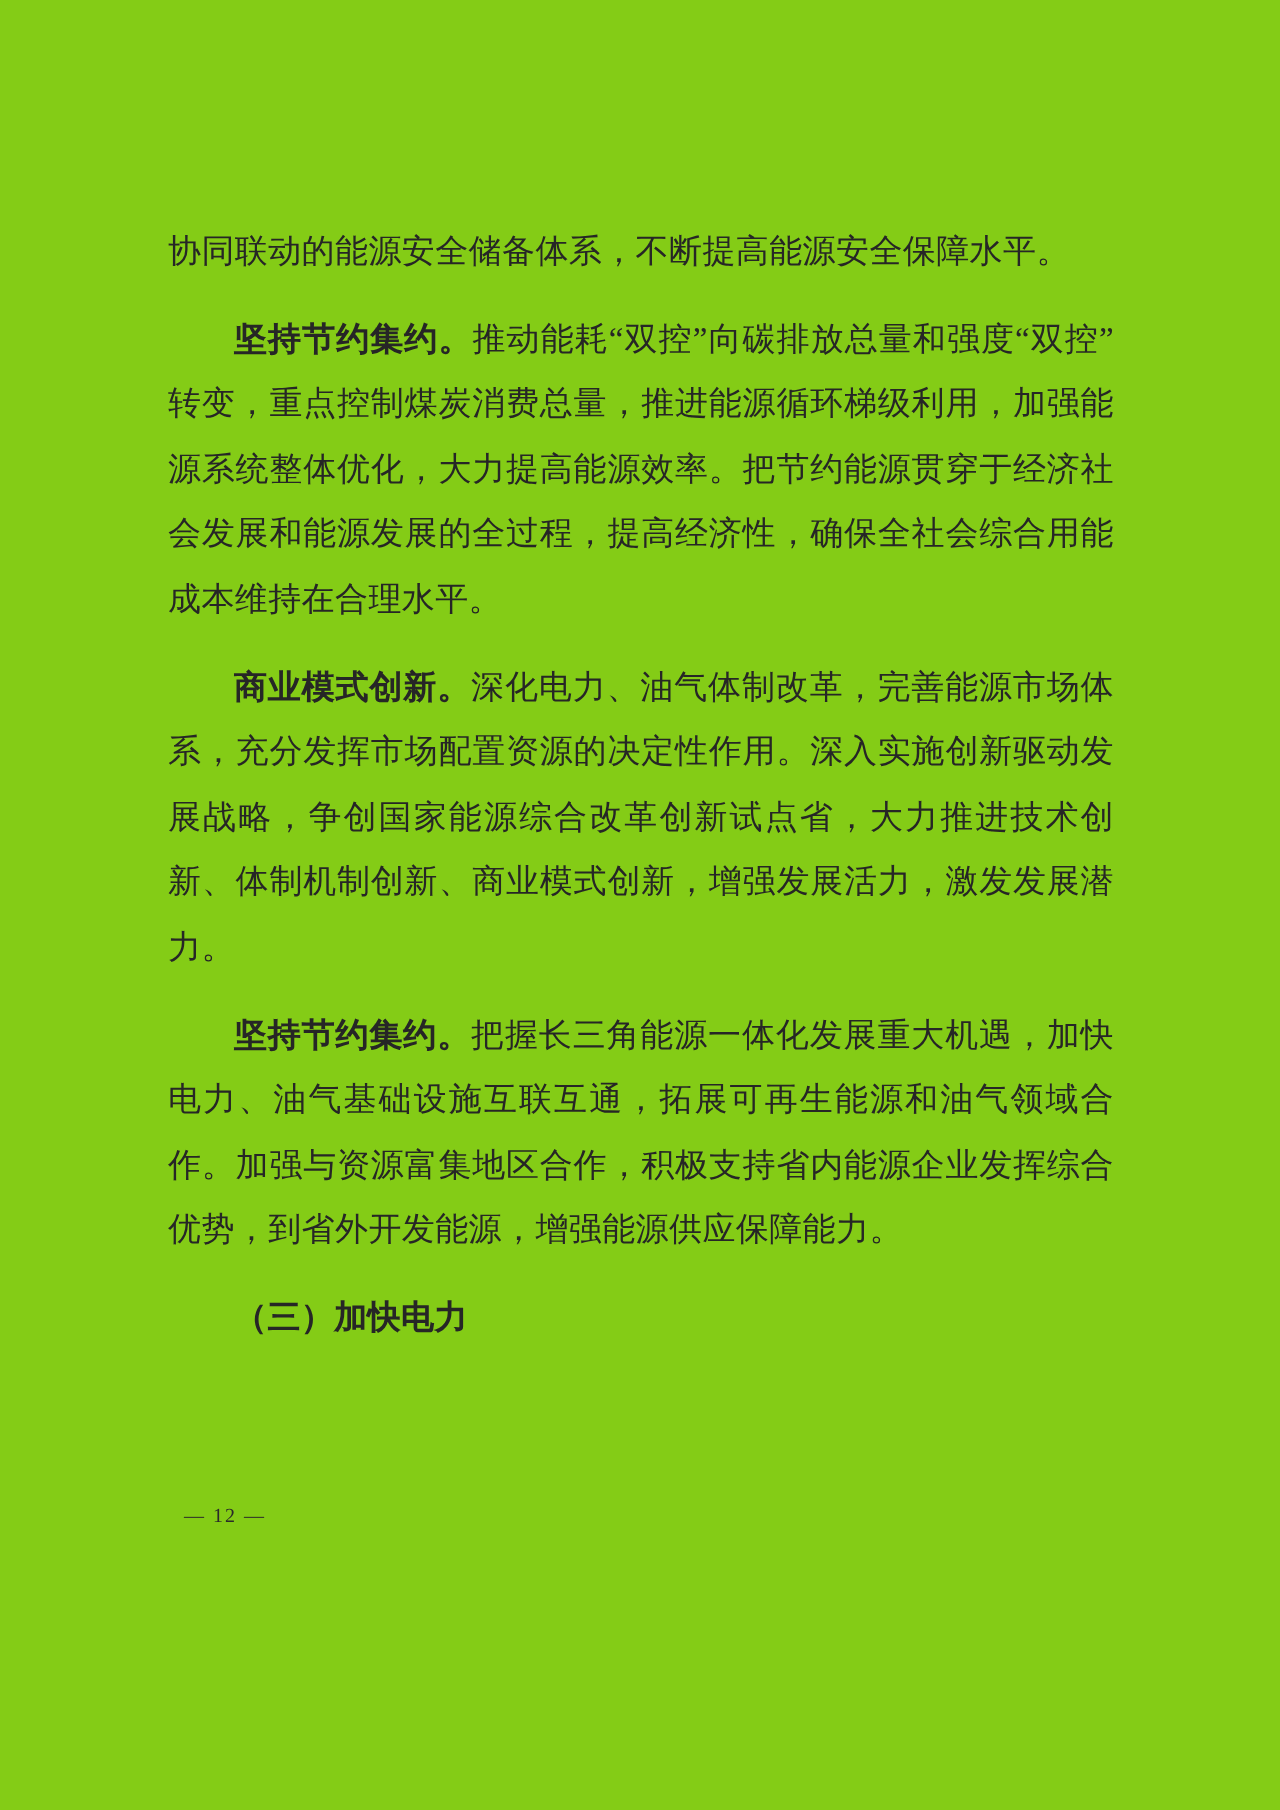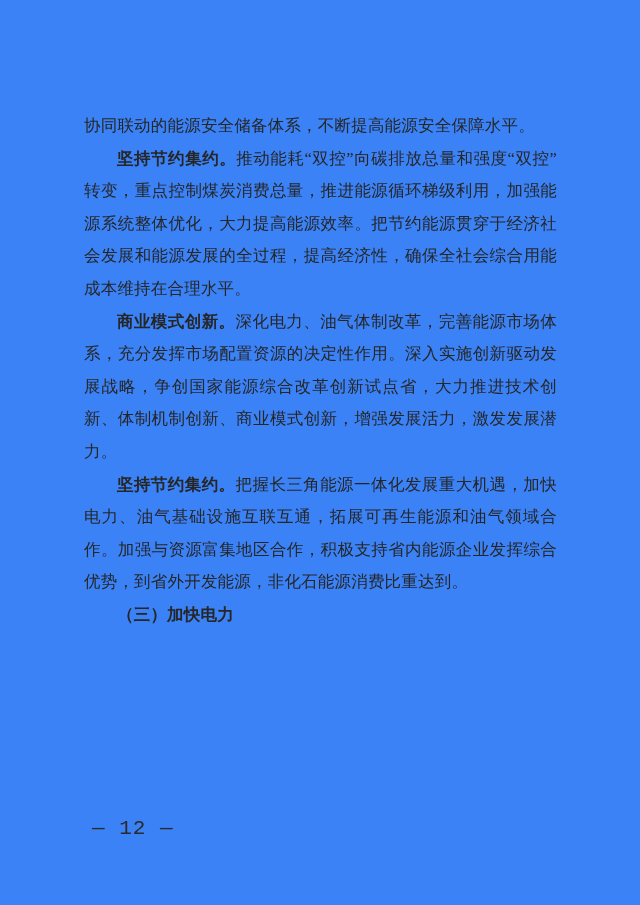--- a/index.html
+++ b/index.html
@@ -4,71 +4,71 @@
 <style>
   html, body {
     margin: 0;
     padding: 0;
     background: #ffffff;
   }
   .page {
     position: relative;
     width: 640px;
     height: 905px;
-    background: #3b82f6;
+    background: #84cc16;
     overflow: hidden;
     font-family: "Liberation Serif", "DejaVu Serif", serif;
     color: #262626;
   }
   .content {
     position: absolute;
     left: 84px;
     top: 110px;
     width: 473px;
     font-size: 16.5px;
     line-height: 32.6px;
     text-align: justify;
     letter-spacing: 0.2px;
   }
   .para {
     margin: 0;
     padding: 0;
   }
   .para.indent {
     text-indent: 2em;
+    margin-top: 11px;
   }
   .lead {
     font-weight: bold;
   }
   .heading .lead {
     font-weight: bold;
   }
   .footer {
     position: absolute;
     left: 92px;
-    top: 817px;
-    font-size: 21px;
+    top: 753px;
+    font-size: 10px;
     color: #2a2a2a;
     letter-spacing: 1px;
-    font-family: Liberation Mono, monospace;
   }
 </style>
 </head>
 <body>
 
 <div class="page">
   <div class="content">
 
     <p class="para"><span>协同联动的能源安全储备体系，不断提高能源安全保障水平。</span></p>
 
     <p class="para indent"><span class="lead">坚持节约集约。</span><span>推动能耗“双控”向碳排放总量和强度“双控”转变，重点控制煤炭消费总量，推进能源循环梯级利用，加强能源系统整体优化，大力提高能源效率。把节约能源贯穿于经济社会发展和能源发展的全过程，提高经济性，确保全社会综合用能成本维持在合理水平。</span></p>
 
     <p class="para indent"><span class="lead">商业模式创新。</span><span>深化电力、油气体制改革，完善能源市场体系，充分发挥市场配置资源的决定性作用。深入实施创新驱动发展战略，争创国家能源综合改革创新试点省，大力推进技术创新、体制机制创新、商业模式创新，增强发展活力，激发发展潜力。</span></p>
 
-    <p class="para indent"><span class="lead">坚持节约集约。</span><span>把握长三角能源一体化发展重大机遇，加快电力、油气基础设施互联互通，拓展可再生能源和油气领域合作。加强与资源富集地区合作，积极支持省内能源企业发挥综合优势，到省外开发能源，非化石能源消费比重达到。</span></p>
+    <p class="para indent"><span class="lead">坚持节约集约。</span><span>把握长三角能源一体化发展重大机遇，加快电力、油气基础设施互联互通，拓展可再生能源和油气领域合作。加强与资源富集地区合作，积极支持省内能源企业发挥综合优势，到省外开发能源，增强能源供应保障能力。</span></p>
 
 
     <p class="para indent heading"><span class="lead">（三）加快电力</span></p>
 
 
   </div>
 
   <div class="footer">— 12 —</div>
 </div>
 

